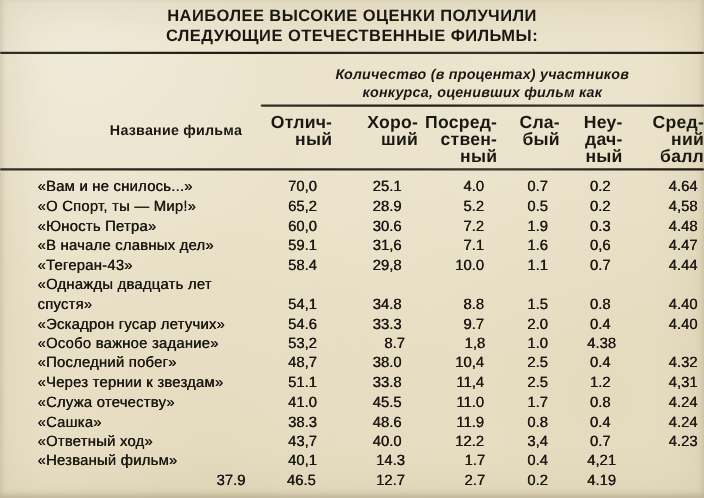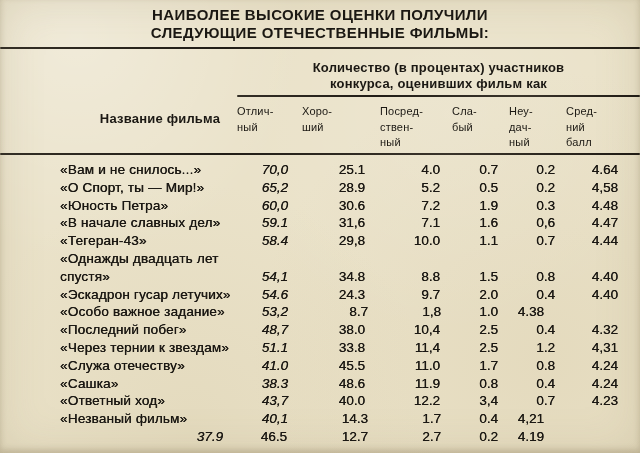--- a/index.html
+++ b/index.html
@@ -22,53 +22,53 @@
     margin:0;text-align:center;
     font-size:15px;font-weight:700;line-height:17.5px;letter-spacing:.4px;
   }
   .rule{position:absolute;height:2px;background:linear-gradient(90deg,#332e25 0%,#211d16 35%,#3a342a 70%,#1f1b14 100%);border-radius:1px;}
   .rule-top{top:47px;left:0;width:640px;}
   .rule-group{top:95px;left:237px;width:403px;}
   .rule-head{top:153px;left:0;width:640px;}
   .group-head{
     position:absolute;top:60px;left:237px;width:403px;
     text-align:center;font-size:13px;font-weight:700;line-height:16px;
-    white-space:pre-line;letter-spacing:.2px;
+    white-space:pre-line;letter-spacing:.2px;font-style:italic;
   }
   .name-head{
     position:absolute;top:111px;left:60px;width:200px;
     text-align:center;font-size:13px;font-weight:700;letter-spacing:.2px;
   }
   .col-heads{
     position:absolute;top:104px;left:237px;width:403px;
     display:grid;grid-template-columns:65px 78px 72px 57px 57px 74px;
   }
   .col-head{
-    text-align:left;font-size:11px;font-weight:400;line-height:15.5px;
+    text-align:right;font-size:16px;font-weight:700;line-height:15.5px;
     white-space:pre-line;letter-spacing:.2px;
   }
   .tbody{position:absolute;top:161px;left:0;width:640px;}
   .row{
     display:grid;
     grid-template-columns:237px 65px 78px 72px 57px 57px 74px;
     align-items:end;
   }
   .cell{
     font-size:13.5px;line-height:17.8px;
     text-shadow:.35px 0 0 currentColor; 
     white-space:pre-line;
   }
-  .cell.name{padding-left:34px;letter-spacing:.2px;margin-left:26px;}
+  .cell.name{padding-left:34px;letter-spacing:.2px;}
   .cell.num{text-align:right;}
-  .cell.n1{padding-right:14px;font-style:italic;}
+  .cell.n1{padding-right:14px;}
   .cell.n2{padding-right:15px;}
   .cell.n3{padding-right:12px;}
   .cell.n4{padding-right:11px;}
   .cell.n5{padding-right:11px;}
-  .cell.n6{padding-right:22px;}
+  .cell.n6{padding-right:6px;}
 </style>
 </head>
 <body>
 
 <div class="page">
   <h1 class="title"><span>НАИБОЛЕЕ ВЫСОКИЕ ОЦЕНКИ ПОЛУЧИЛИ</span><br><span>СЛЕДУЮЩИЕ ОТЕЧЕСТВЕННЫЕ ФИЛЬМЫ:</span></h1>
 
   <div class="rule rule-top"></div>
 
   <div class="group-head">Количество (в процентах) участников
@@ -149,21 +149,21 @@
         <div class="cell num n1">54,1</div>
         <div class="cell num n2">34.8</div>
         <div class="cell num n3">8.8</div>
         <div class="cell num n4">1.5</div>
         <div class="cell num n5">0.8</div>
         <div class="cell num n6">4.40</div>
       </div>
       <div class="row">
         <div class="cell name">«Эскадрон гусар летучих»</div>
         <div class="cell num n1">54.6</div>
-        <div class="cell num n2">24.3</div>
+        <div class="cell num n2">33.3</div>
         <div class="cell num n3">9.7</div>
         <div class="cell num n4">2.0</div>
         <div class="cell num n5">0.4</div>
         <div class="cell num n6">4.40</div>
       </div>
       <div class="row">
         <div class="cell name">«Особо важное задание»</div>
         <div class="cell num n1">53,2</div>
         <div class="cell num n3">8.7</div>
         <div class="cell num n4">1,8</div>

